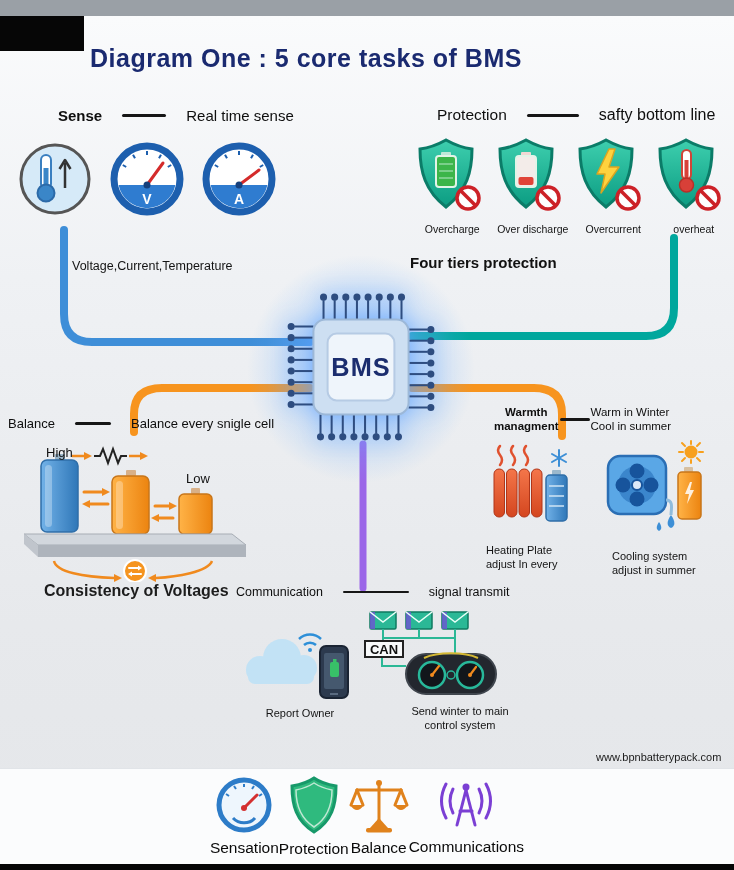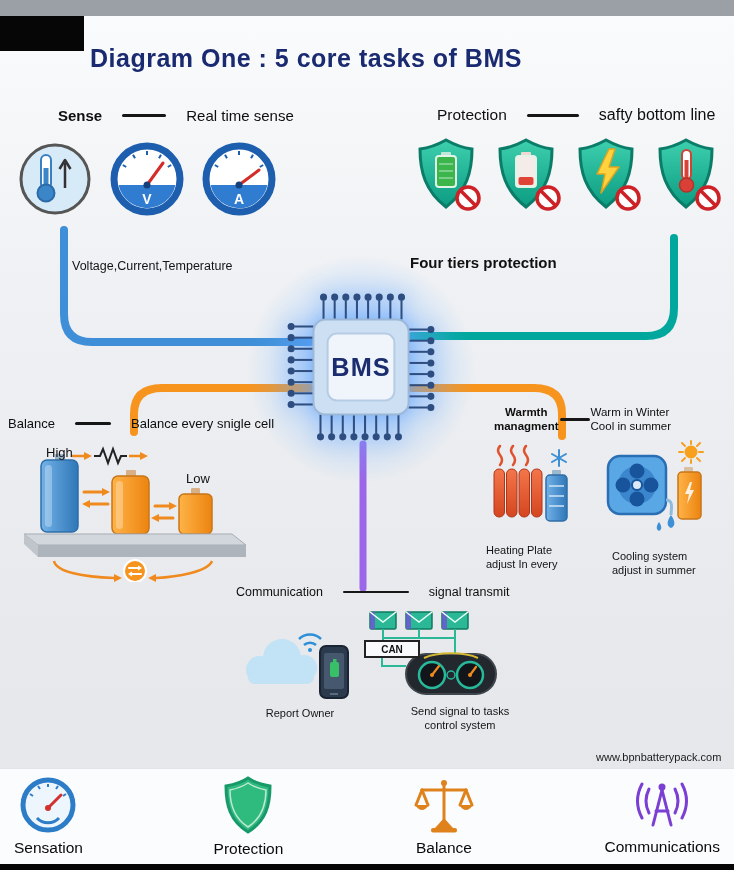--- a/index.html
+++ b/index.html
@@ -14,24 +14,24 @@
   .group-header { display:flex; align-items:center; gap:20px; color:#101010; }
   .gh-label { font-weight:700; font-size:15px; color:#0e0e0e; white-space:nowrap; }
   .gh-tag { font-size:15px; color:#0e0e0e; white-space:nowrap; }
   .hline { height:3px; background:#161616; border-radius:2px; flex:0 0 auto; }
   .caption { font-size:12.5px; color:#141414; }
   .small-caption { font-size:11px; color:#141414; line-height:1.3; }
   .shield-labels { display:flex; width:322px; }
   .shield-labels span { flex:1; text-align:center; font-size:10.5px; color:#141414; }
   .mini { font-size:11.5px; line-height:1.25; color:#0e0e0e; }
   .mini.b { font-weight:700; }
-  #can-box { width:56px; height:18px; border:2px solid #222; background:#f8fafb; color:#111;
-             font-size:10px; font-weight:700; display:flex; align-items:center; justify-content:center; }
+  #can-box { width:40px; height:18px; border:2px solid #222; background:#f8fafb; color:#111;
+             font-size:13px; font-weight:700; display:flex; align-items:center; justify-content:center; }
   #footer-strip { left:0; top:752px; width:734px; height:96px; background:#fbfcfd; border-top:1px solid #e1e4e8;
-                  display:flex; align-items:center; justify-content:space-between; padding:0 14px; }
+                  display:flex; align-items:center; justify-content:center; padding:0 14px; }
   .footer-item { display:flex; flex-direction:column; align-items:center; gap:5px; }
   .footer-item .flabel { font-size:15.5px; color:#0a0a0a; white-space:nowrap; }
   .black-bar { background:#060606; }
   #chip-glow { left:246px; top:238px; width:230px; height:230px; border-radius:50%;
                background:radial-gradient(circle, rgba(110,175,255,.55) 0%, rgba(110,175,255,.25) 45%, rgba(110,175,255,0) 70%); }
   #website { font-size:11px; color:#1a1a1a; }
 </style>
 </head>
 <body>
 
@@ -158,20 +158,26 @@
     <svg width="72" height="80" viewBox="0 0 72 80">
       <path d="M32 4 C41 9 50 12 58 13 C58 35 53 55 32 71 C11 55 6 35 6 13 C14 12 23 9 32 4 Z" fill="url(#gShield)" stroke="#0b7c68" stroke-width="3"></path>
       <rect x="28" y="14" width="9" height="29" rx="4.5" fill="#fff" stroke="#d04438" stroke-width="2"></rect>
       <rect x="30.5" y="24" width="4" height="18" fill="#d84038"></rect>
       <circle cx="32.5" cy="49" r="7" fill="#d84038" stroke="#b83028" stroke-width="1.5"></circle>
       <circle cx="54" cy="62" r="11" fill="#ffffff" fill-opacity="0.9" stroke="#cc2127" stroke-width="3.5"></circle>
       <line x1="46.5" y1="54.5" x2="61.5" y2="69.5" stroke="#cc2127" stroke-width="3.5"></line>
     </svg>
   </div>
 
+  <div class="abs shield-labels" style="left:412px;top:207px">
+    <span>Overcharge</span>
+    <span>Over discharge</span>
+    <span>Overcurrent</span>
+    <span>overheat</span>
+  </div>
 
   <div class="abs" style="left:410px;top:238px;width:322px;text-align:left;font-size:15px;font-weight:700;color:#111">Four tiers protection</div>
 
   <div id="chip-glow" class="abs"></div>
   <svg class="abs" style="left:280px;top:270px;filter:drop-shadow(0 0 10px rgba(90,160,255,.8))" width="162" height="162" viewBox="0 0 160 160">
     <g stroke="#2e4d80" stroke-width="2" fill="#2e4d80">
       <g id="pinrow">
         <line x1="43" y1="33" x2="43" y2="14"></line>
           <circle cx="43" cy="11" r="2.5"></circle>
         <line x1="54" y1="33" x2="54" y2="14"></line>
@@ -246,20 +252,21 @@
     <g stroke="#fff" stroke-width="2" fill="#fff" stroke-linecap="round">
       <line x1="115" y1="128" x2="124" y2="128"></line>
         <polygon points="124,125.5 128,128 124,130.5" stroke="none"></polygon>
       <line x1="127" y1="134" x2="118" y2="134"></line>
         <polygon points="118,131.5 114,134 118,136.5" stroke="none"></polygon>
     </g>
   </svg>
 
   <div class="abs" style="left:46px;top:429px;font-size:13px;color:#111">High</div>
   <div class="abs" style="left:186px;top:455px;font-size:13px;color:#111">Low</div>
+  <div class="abs" style="left:44px;top:566px;font-size:16px;font-weight:600;color:#1c1c1c">Consistency of Voltages</div>
 
   <div class="abs" style="left:494px;top:389px;display:flex;align-items:center;gap:1px">
     <div class="mini b" style="text-align:center">
       <div>Warmth</div>
       <div>managment</div>
     </div>
     <span class="hline" style="width:30px;height:2.5px"></span>
     <div class="mini">
       <div>Warm in Winter</div>
       <div>Cool in summer</div>
@@ -387,21 +394,21 @@
       <line x1="70" y1="67" x2="77" y2="58" stroke="#f08a1e" stroke-width="2.2" stroke-linecap="round"></line>
       <circle cx="70" cy="67" r="2" fill="#f08a1e"></circle>
       <circle cx="108" cy="67" r="13" fill="#12161b" stroke="#28b89a" stroke-width="2.5"></circle>
       <line x1="108" y1="67" x2="114" y2="59" stroke="#f08a1e" stroke-width="2.2" stroke-linecap="round"></line>
       <circle cx="108" cy="67" r="2" fill="#f08a1e"></circle>
       <circle cx="89" cy="67" r="4" fill="none" stroke="#28b89a" stroke-width="1.5"></circle>
     </g>
   </svg>
   <div id="can-box" class="abs" style="left:364px;top:624px">CAN</div>
   <div class="abs small-caption" style="left:404px;top:688px;width:112px;text-align:center">
-    <div>Send signal to tasks</div>
+    <div>Send winter to main</div>
     <div>control system</div>
   </div>
 
   <div id="website" class="abs" style="left:596px;top:735px">www.bpnbatterypack.com</div>
 
   <div id="footer-strip" class="abs">
 
     <div class="footer-item">
       <svg width="58" height="58" viewBox="0 0 58 58">
         <circle cx="29" cy="29" r="25" fill="#eef6fd" stroke="#2d7cc8" stroke-width="5"></circle>

